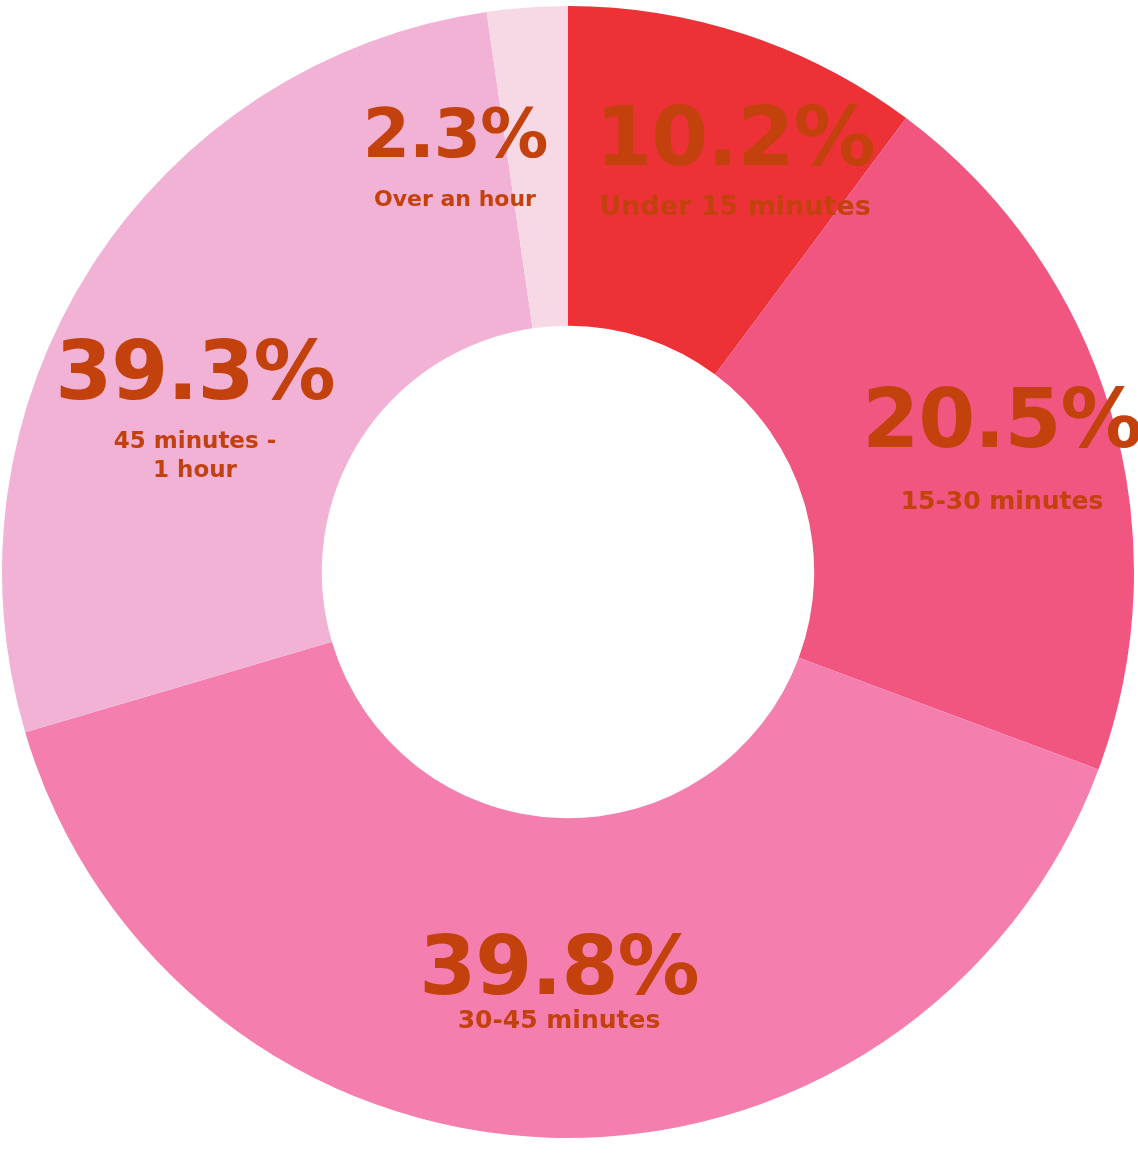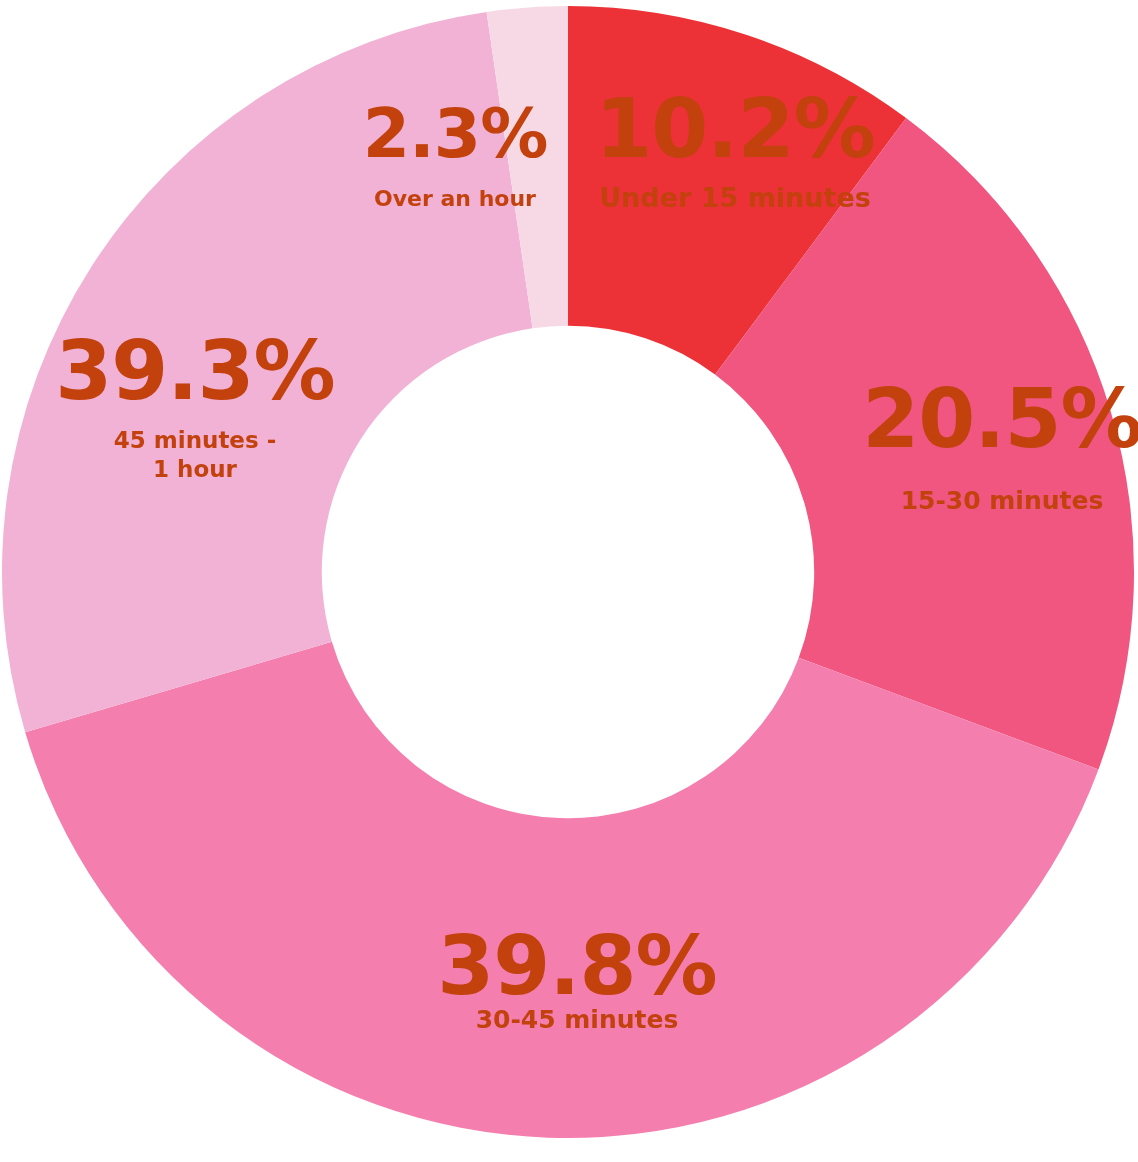--- a/index.html
+++ b/index.html
@@ -41,29 +41,29 @@
     letter-spacing: -1px;
     white-space: nowrap;
   }
   .label-cat {
     font-family: "DejaVu Sans", sans-serif;
     font-weight: bold;
     white-space: pre-line;
   }
 
   
-  #label-0 { left: 575px; top: 88px;  width: 320px; }
+  #label-0 { left: 575px; top: 96px;  width: 320px; }
   #label-0 .label-pct { font-size: 82px; }
   #label-0 .label-cat { font-size: 27px; margin-top: 14px; }
 
   #label-1 { left: 852px; top: 378px; width: 300px; }
   #label-1 .label-pct { font-size: 82px; }
   #label-1 .label-cat { font-size: 25px; margin-top: 28px; }
 
-  #label-2 { left: 407px; top: 925px; width: 340px; }
+  #label-2 { left: 389px; top: 925px; width: 340px; }
   #label-2 .label-pct { font-size: 82px; }
   #label-2 .label-cat { font-size: 25px; }
 
   #label-3 { left: 45px;  top: 330px; width: 300px; }
   #label-3 .label-pct { font-size: 82px; }
   #label-3 .label-cat { font-size: 23px; margin-top: 14px; line-height: 1.25; }
 
   #label-4 { left: 335px; top: 100px; width: 240px; }
   #label-4 .label-pct { font-size: 68px; }
   #label-4 .label-cat { font-size: 22px; margin-top: 20px; }

